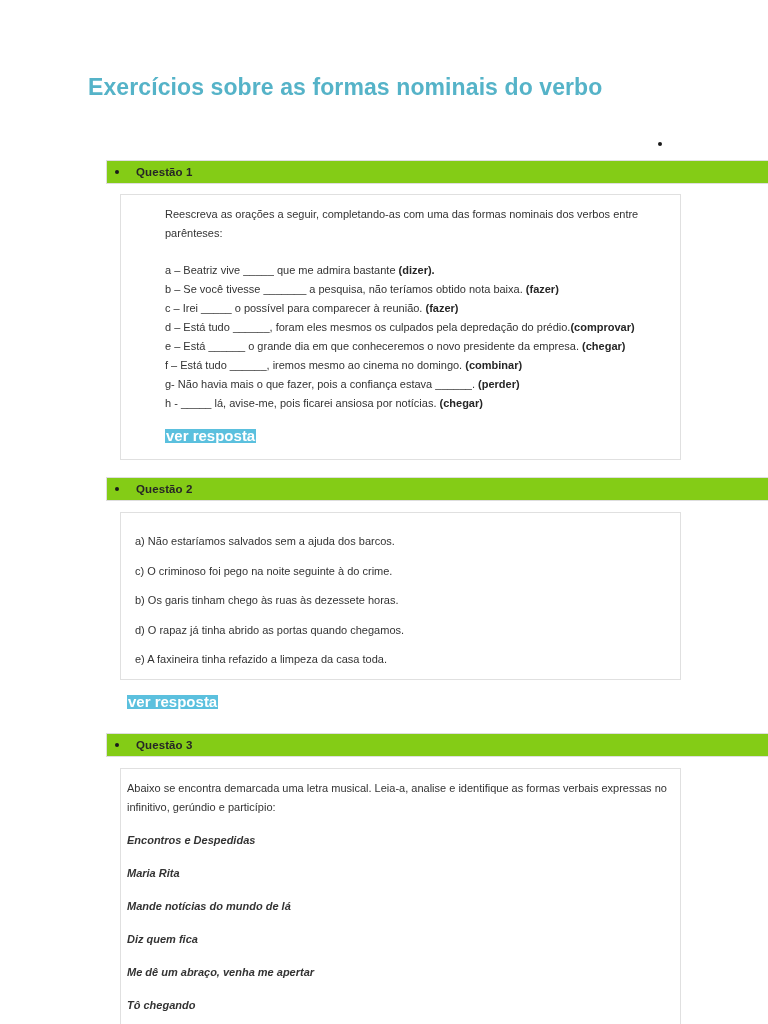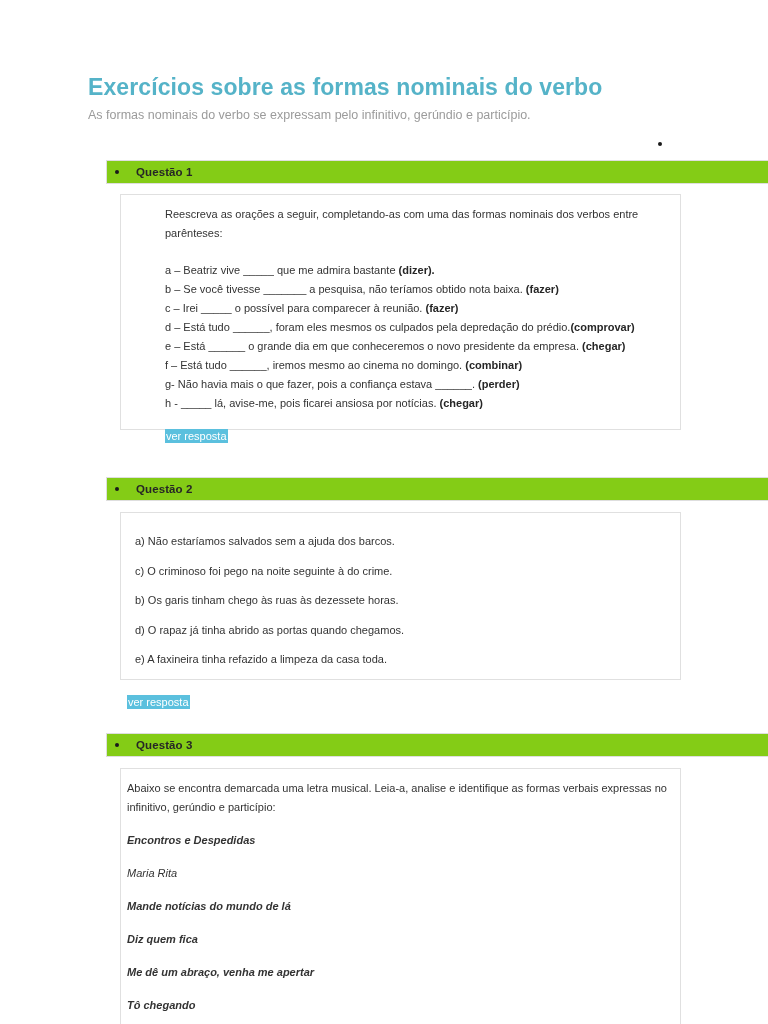--- a/index.html
+++ b/index.html
@@ -105,69 +105,68 @@
     margin: 8px;
     line-height: 21.5px;
   }
   .q-box b { font-weight: bold; color: #262626; }
 
   .answer-link {
     display: inline-block;
     margin-top: 16px;
     background: #5bc0de;
     color: #ffffff;
-    font-size: 11px;
-    font-weight: normal;
+    font-size: 15px;
+    font-weight: bold;
     line-height: 12px;
     padding: 1px 1px 1px 1px;
     text-decoration: none;
   }
   .answer-wrap { margin: 0; }
 
   
   .lyric {
     color: #ee2222;
     font-weight: bold;
     font-style: italic;
     font-size: 11px;
     margin: 0;
     line-height: 19px;
   }
   .lyric-spacer { height: 14px; }
   .song-author {
     color: #262626;
-    font-weight: normal;
+    font-weight: bold;
     font-style: italic;
     font-size: 11px;
     margin: 0 0 0 92px;
     line-height: 19px;
   }
   .q3-intro {
     margin: 0 0 2px 0;
     font-size: 11px;
     line-height: 21px;
     color: #333333;
     max-width: 548px;
   }
 </style>
 </head>
 <body>
 
 <div class="page">
 
   <div class="doc-title">Exercícios sobre as formas nominais do verbo</div>
-  <div class="doc-subtitle">As formas nominais do verbo se expressam pelo infinitivo, gerúndio e particípio.</div>
   <div class="stray-bullet"></div>
 
   <div class="q-header" style="top:160px;">
     <span class="bullet"></span>
     <span class="q-label">Questão 1</span>
   </div>
 
-  <div class="q-box" style="top:194px; height:236px;padding-left:44px;">
+  <div class="q-box" style="top:194px; height:266px;padding-left:44px;">
     <p class="intro">Reescreva as orações a seguir, completando-as com uma das formas nominais dos verbos entre parênteses:</p>
 
     <p class="item"><span>a – Beatriz vive _____ que me admira bastante </span><b>(dizer).</b></p>
     <p class="item"><span>b – Se você tivesse _______ a pesquisa, não teríamos obtido nota baixa. </span><b>(fazer)</b></p>
     <p class="item"><span>c – Irei _____ o possível para comparecer à reunião. </span><b>(fazer)</b></p>
     <p class="item"><span>d – Está tudo ______, foram eles mesmos os culpados pela depredação do prédio.</span><b>(comprovar)</b></p>
     <p class="item"><span>e – Está ______ o grande dia em que conheceremos o novo presidente da empresa. </span><b>(chegar)</b></p>
     <p class="item"><span>f – Está tudo ______, iremos mesmo ao cinema no domingo. </span><b>(combinar)</b></p>
     <p class="item"><span>g- Não havia mais o que fazer, pois a confiança estava ______. </span><b>(perder)</b></p>
     <p class="item"><span>h - _____ lá, avise-me, pois ficarei ansiosa por notícias. </span><b>(chegar)</b></p>

